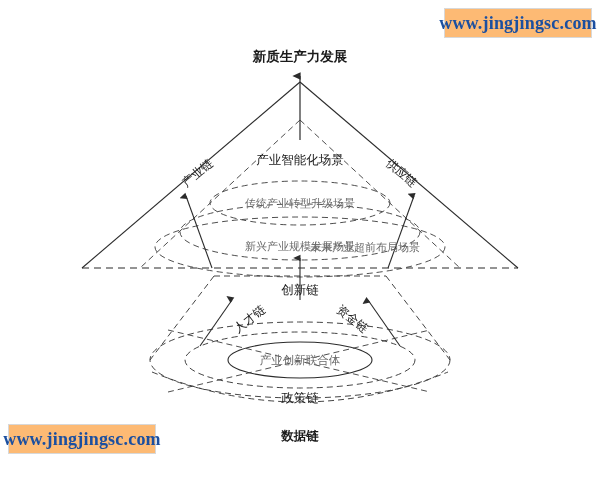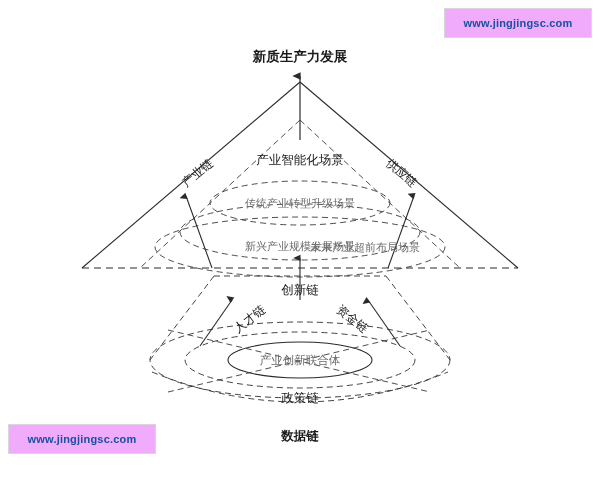--- a/index.html
+++ b/index.html
@@ -21,26 +21,26 @@
     height: 480px;
   }
   svg#diagram {
     position: absolute;
     left: 0; top: 0;
     width: 600px;
     height: 480px;
   }
   .wm {
     position: absolute;
-    background: #f0abfc;
+    background: #fdba74;
     border: 1px solid #d8d8d8;
     color: #1b4fa0;
-    font-family: Liberation Sans, sans-serif;
+    font-family: Liberation Serif, serif;
     font-weight: bold;
-    font-size: 11px;
+    font-size: 18px;
     letter-spacing: 0.2px;
     display: flex;
     align-items: center;
     justify-content: center;
     box-sizing: border-box;
   }
   #wm-top {
     right: 8px;
     top: 8px;
     width: 148px;

